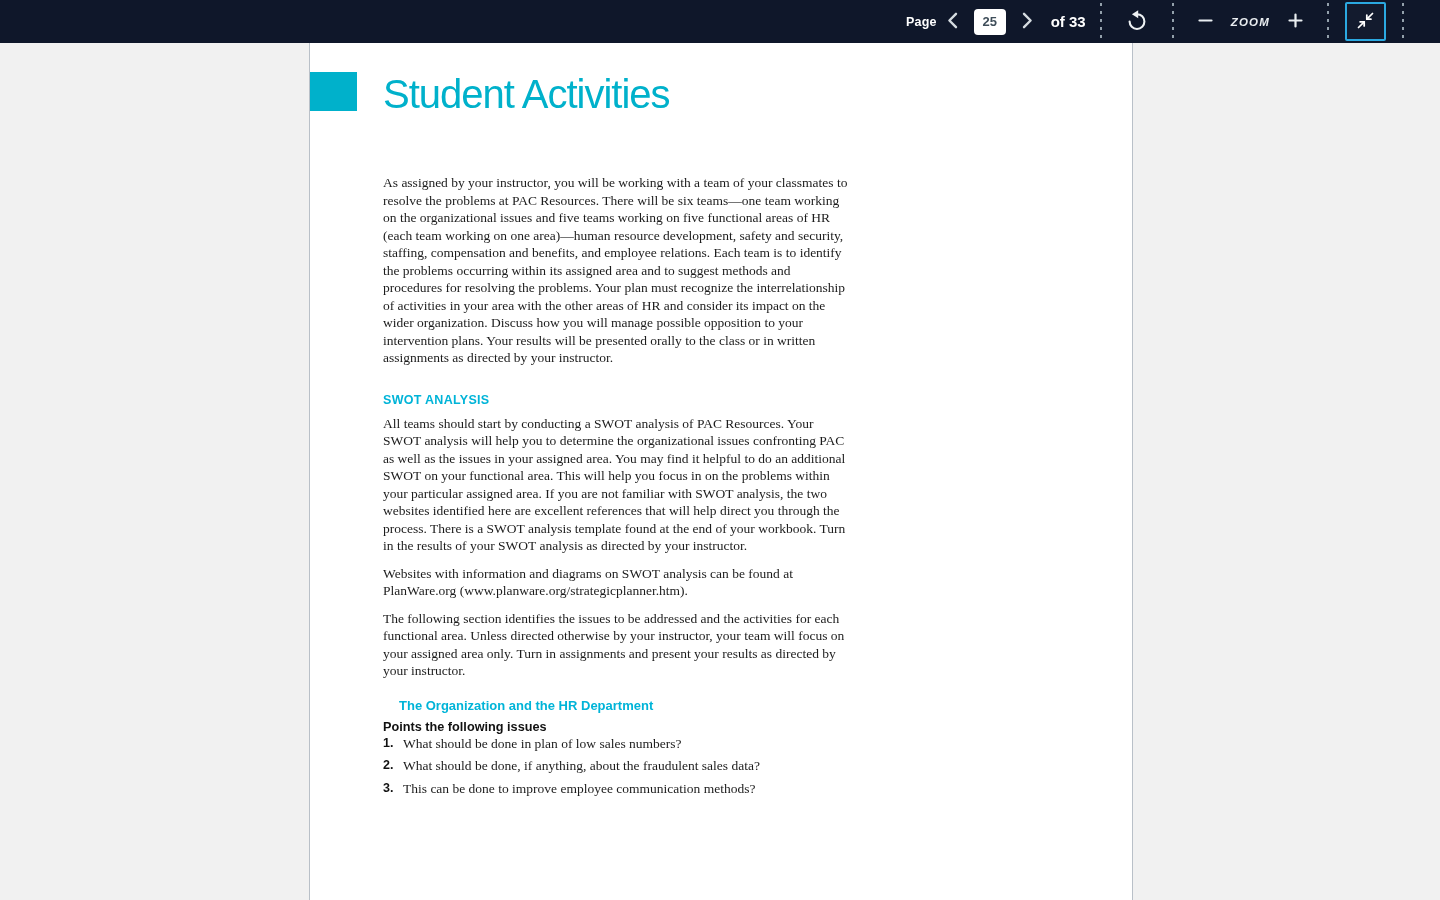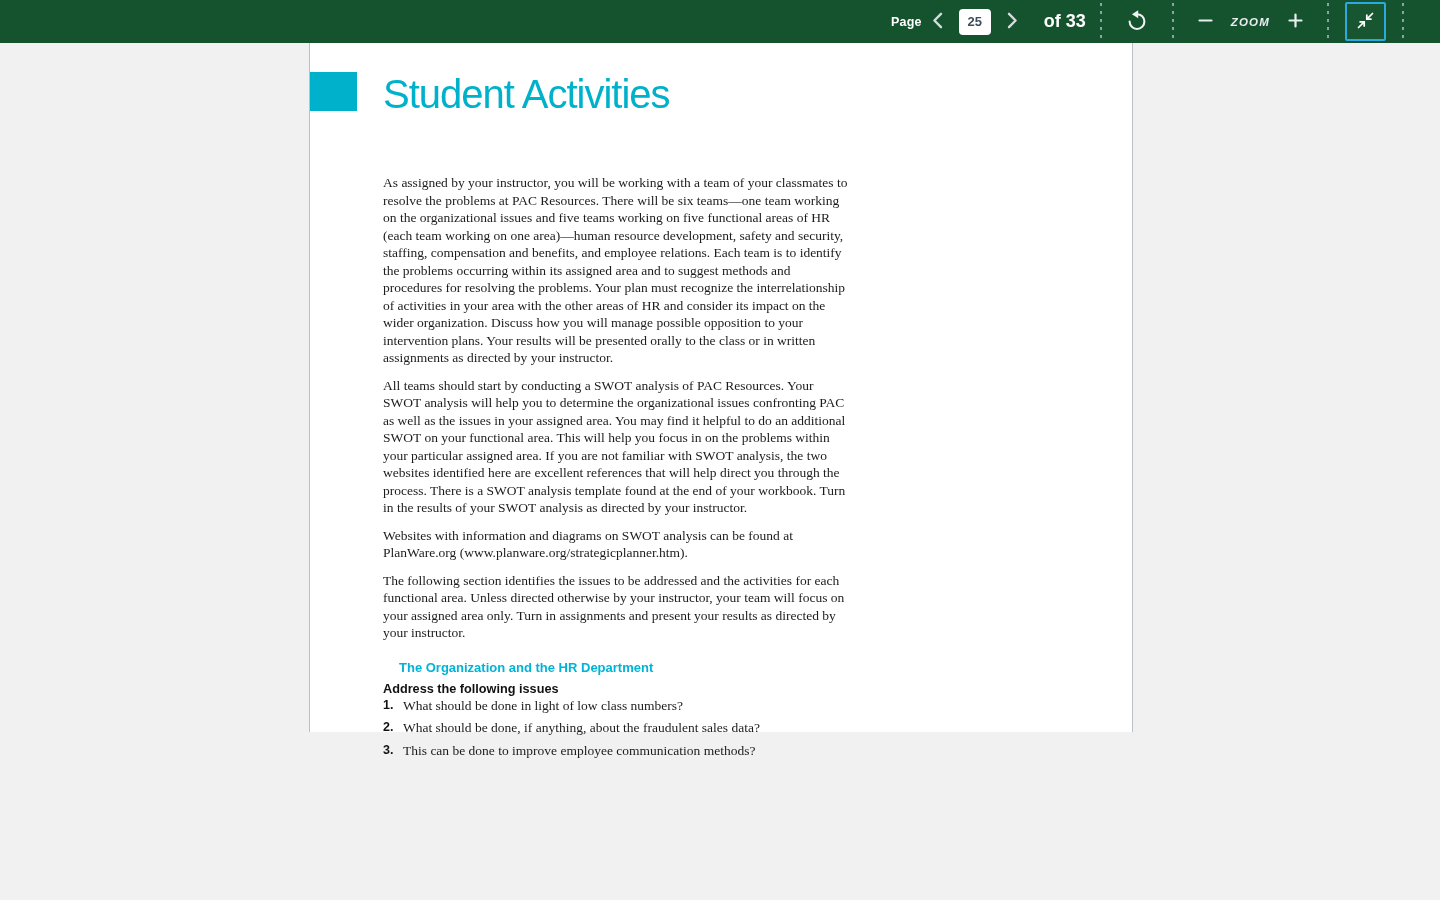--- a/index.html
+++ b/index.html
@@ -2,51 +2,51 @@
 <html><head>
 <meta charset="utf-8">
 <style>
   * { margin:0; padding:0; box-sizing:border-box; }
   html,body { width:1440px; height:900px; overflow:hidden; background:#f1f1f1;
               font-family:"Liberation Sans", sans-serif; }
 
   
   .toolbar {
     position:absolute; left:0; top:0; width:1440px; height:43px;
-    background:#14532d; z-index:10;
+    background:#0f172a; z-index:10;
   }
   .toolbar-right {
     position:absolute; right:0; top:0; height:43px;
     display:flex; align-items:center; padding-right:22px;
   }
   .tb-label { color:#ffffff; font-size:12.5px; font-weight:700; letter-spacing:.2px; }
   .tb-btn {
     background:none; border:none; cursor:pointer; display:flex;
     align-items:center; justify-content:center; padding:4px; margin:0 6px;
   }
   .page-input {
     width:32px; height:26px; border:none; border-radius:4px; background:#ffffff;
     text-align:center; font-family:"Liberation Sans",sans-serif;
     font-size:13px; font-weight:600; color:#3f4e5a; margin:0 6px;
   }
-  .tb-total { color:#ffffff; font-size:18px; font-weight:700; margin-left:16px; white-space:nowrap; }
+  .tb-total { color:#ffffff; font-size:15px; font-weight:700; margin-left:8px; white-space:nowrap; }
   .tb-zoom-label { color:#e9edf0; font-size:11.5px; font-weight:700; letter-spacing:1.2px; margin:0 8px;font-style:italic; }
   .tb-dots {
     width:2px; height:38px; margin:0 14px; display:inline-block;
     background-image:repeating-linear-gradient(to bottom,#93a0ab 0 3px,transparent 3px 8px);
   }
   .tb-btn.active-btn {
     width:41px; height:39px; border:2px solid #2ba9e1; border-radius:2px;
     margin:0 2px; background:rgba(255,255,255,0.02);
   }
 
   
   .canvas { position:absolute; left:0; top:43px; width:1440px; height:857px; background:#f1f1f1; }
   .page {
-    position:absolute; left:309px; top:0; width:824px; height:689px;
+    position:absolute; left:309px; top:0; width:824px; height:857px;
     background:#ffffff; border-left:1px solid #b9c0c8; border-right:1px solid #b9c0c8;
   }
   .title-square {
     position:absolute; left:0; top:29px; width:47px; height:39px; background:#00b1cb;
   }
   .doc-title {
     position:absolute; left:73px; top:27px;
     font-family:"Liberation Sans",sans-serif; font-weight:400;
     font-size:40px; line-height:48px; letter-spacing:-1px; color:#00b1cb;
     white-space:nowrap;
@@ -156,34 +156,35 @@
 
 <main class="canvas">
   <div class="page">
 
     <div class="title-square"></div>
     <h1 class="doc-title">Student Activities</h1>
 
     <div class="content">
       <p>As assigned by your instructor, you will be working with a team of your classmates to resolve the problems at PAC Resources. There will be six teams—one team working on the organizational issues and five teams working on five functional areas of HR (each team working on one area)—human resource development, safety and security, staffing, compensation and benefits, and employee relations. Each team is to identify the problems occurring within its assigned area and to suggest methods and procedures for resolving the problems. Your plan must recognize the interrelationship of activities in your area with the other areas of HR and consider its impact on the wider organization. Discuss how you will manage possible opposition to your intervention plans. Your results will be presented orally to the class or in written assignments as directed by your instructor.</p>
 
+      <h2 class="h-swot">SWOT ANALYSIS</h2>
       <p>All teams should start by conducting a SWOT analysis of PAC Resources. Your SWOT analysis will help you to determine the organizational issues confronting PAC as well as the issues in your assigned area. You may find it helpful to do an additional SWOT on your functional area. This will help you focus in on the problems within your particular assigned area. If you are not familiar with SWOT analysis, the two websites identified here are excellent references that will help direct you through the process. There is a SWOT analysis template found at the end of your workbook. Turn in the results of your SWOT analysis as directed by your instructor.</p>
 
       <p>Websites with information and diagrams on SWOT analysis can be found at PlanWare.org (www.planware.org/strategicplanner.htm).</p>
 
 
       <p>The following section identifies the issues to be addressed and the activities for each functional area. Unless directed otherwise by your instructor, your team will focus on your assigned area only. Turn in assignments and present your results as directed by your instructor.</p>
 
       <h3 class="h-org">The Organization and the HR Department</h3>
-      <h4 class="h-issues">Address the following issues</h4>
+      <h4 class="h-issues">Points the following issues</h4>
 
       <ol class="issue-list">
         <li>
           <span class="issue-num">1.</span>
-          <span class="issue-text">What should be done in light of low class numbers?</span>
+          <span class="issue-text">What should be done in plan of low sales numbers?</span>
         </li>
         <li>
           <span class="issue-num">2.</span>
           <span class="issue-text">What should be done, if anything, about the fraudulent sales data?</span>
         </li>
         <li>
           <span class="issue-num">3.</span>
           <span class="issue-text">This can be done to improve employee communication methods?</span>
         </li>
       </ol>

